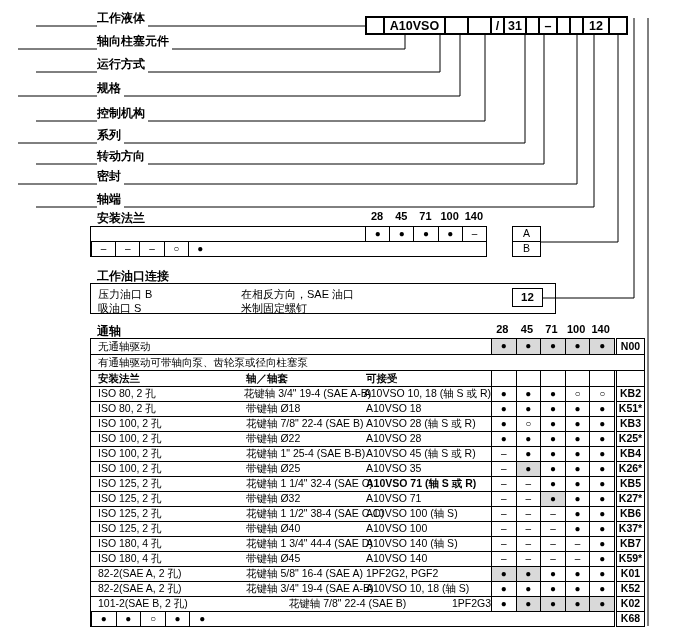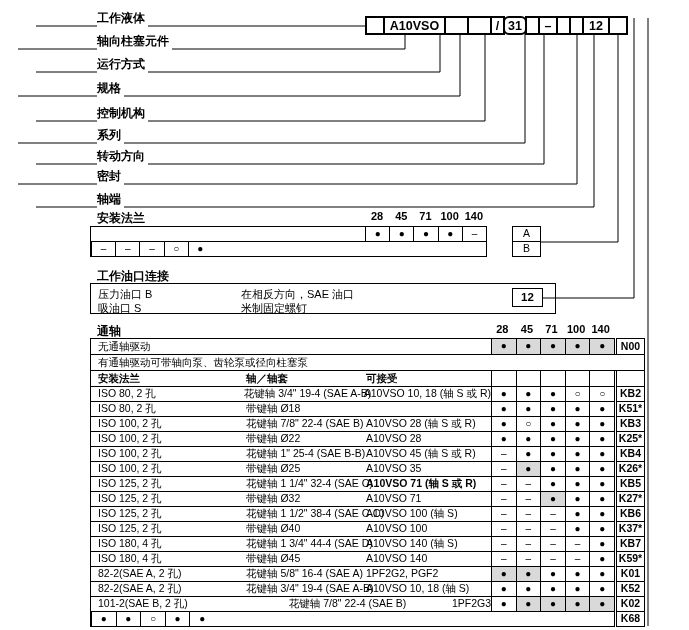--- a/index.html
+++ b/index.html
@@ -49,21 +49,21 @@
     <polyline points="543,298 634,298 634,18"></polyline>
     <polyline points="648,626 648,18"></polyline>
   </svg>
 
   <div id="code-row">
       <div class="codebox" style="width: 20px;"></div>
       <div class="codebox" style="width: 63px;">A10VSO</div>
       <div class="codebox" style="width: 25px;"></div>
       <div class="codebox" style="width: 25px;"></div>
       <div class="codebox" style="width: 15px;">/</div>
-      <div class="codebox" style="width: 24px; border-radius: 6px;">31</div>
+      <div class="codebox" style="width: 24px;">31</div>
       <div class="codebox" style="width: 15px;"></div>
       <div class="codebox" style="width: 20px;">–</div>
       <div class="codebox" style="width: 15px;"></div>
       <div class="codebox" style="width: 15px;"></div>
       <div class="codebox" style="width: 28px;">12</div>
       <div class="codebox" style="width: 20px;"></div>
     </div>
 
   <div class="sechead" style="top:210px">安装法兰</div>
   <div id="flange-headers" class="sizehdr" style="left:365px;top:210px">
@@ -152,20 +152,21 @@
       <div class="vcell" style="width: 24.6px; line-height: 13px;">●</div>
       <div class="vcell" style="width: 24.6px; line-height: 13px;">●</div>
       <div class="vcell" style="width: 24.6px; line-height: 13px;">○</div>
       <div class="vcell" style="width: 24.6px; line-height: 13px;">○</div>
     </div>
     <div class="codecell" style="left: 616px; top: 386px; width: 29px; height: 16px; line-height: 13px;">KB2</div>
     <div class="trow" style="left: 90px; top: 401px; width: 525px; height: 16px;">
       <div style="width: 400px; display: flex; line-height: 13px; white-space: nowrap;">
         <span class="namecell" style="width: 155px;">ISO 80, 2 孔</span>
         <span style="width: 120px;">带键轴 Ø18</span>
+        <span style="flex: 1 1 0%;">A10VSO 18</span>
       </div>
       <div class="vcell" style="width: 24.6px; line-height: 13px;">●</div>
       <div class="vcell" style="width: 24.6px; line-height: 13px;">●</div>
       <div class="vcell" style="width: 24.6px; line-height: 13px;">●</div>
       <div class="vcell" style="width: 24.6px; line-height: 13px;">●</div>
       <div class="vcell" style="width: 24.6px; line-height: 13px;">●</div>
     </div>
     <div class="codecell" style="left: 616px; top: 401px; width: 29px; height: 16px; line-height: 13px;">K51*</div>
     <div class="trow" style="left: 90px; top: 416px; width: 525px; height: 16px;">
       <div style="width: 400px; display: flex; line-height: 13px; white-space: nowrap;">

